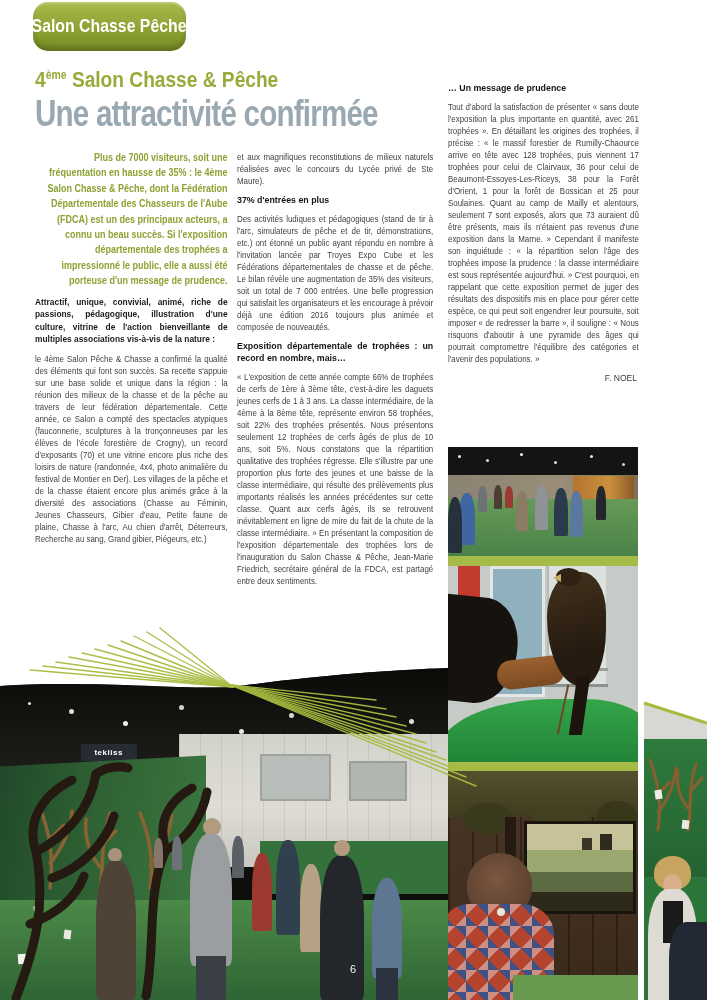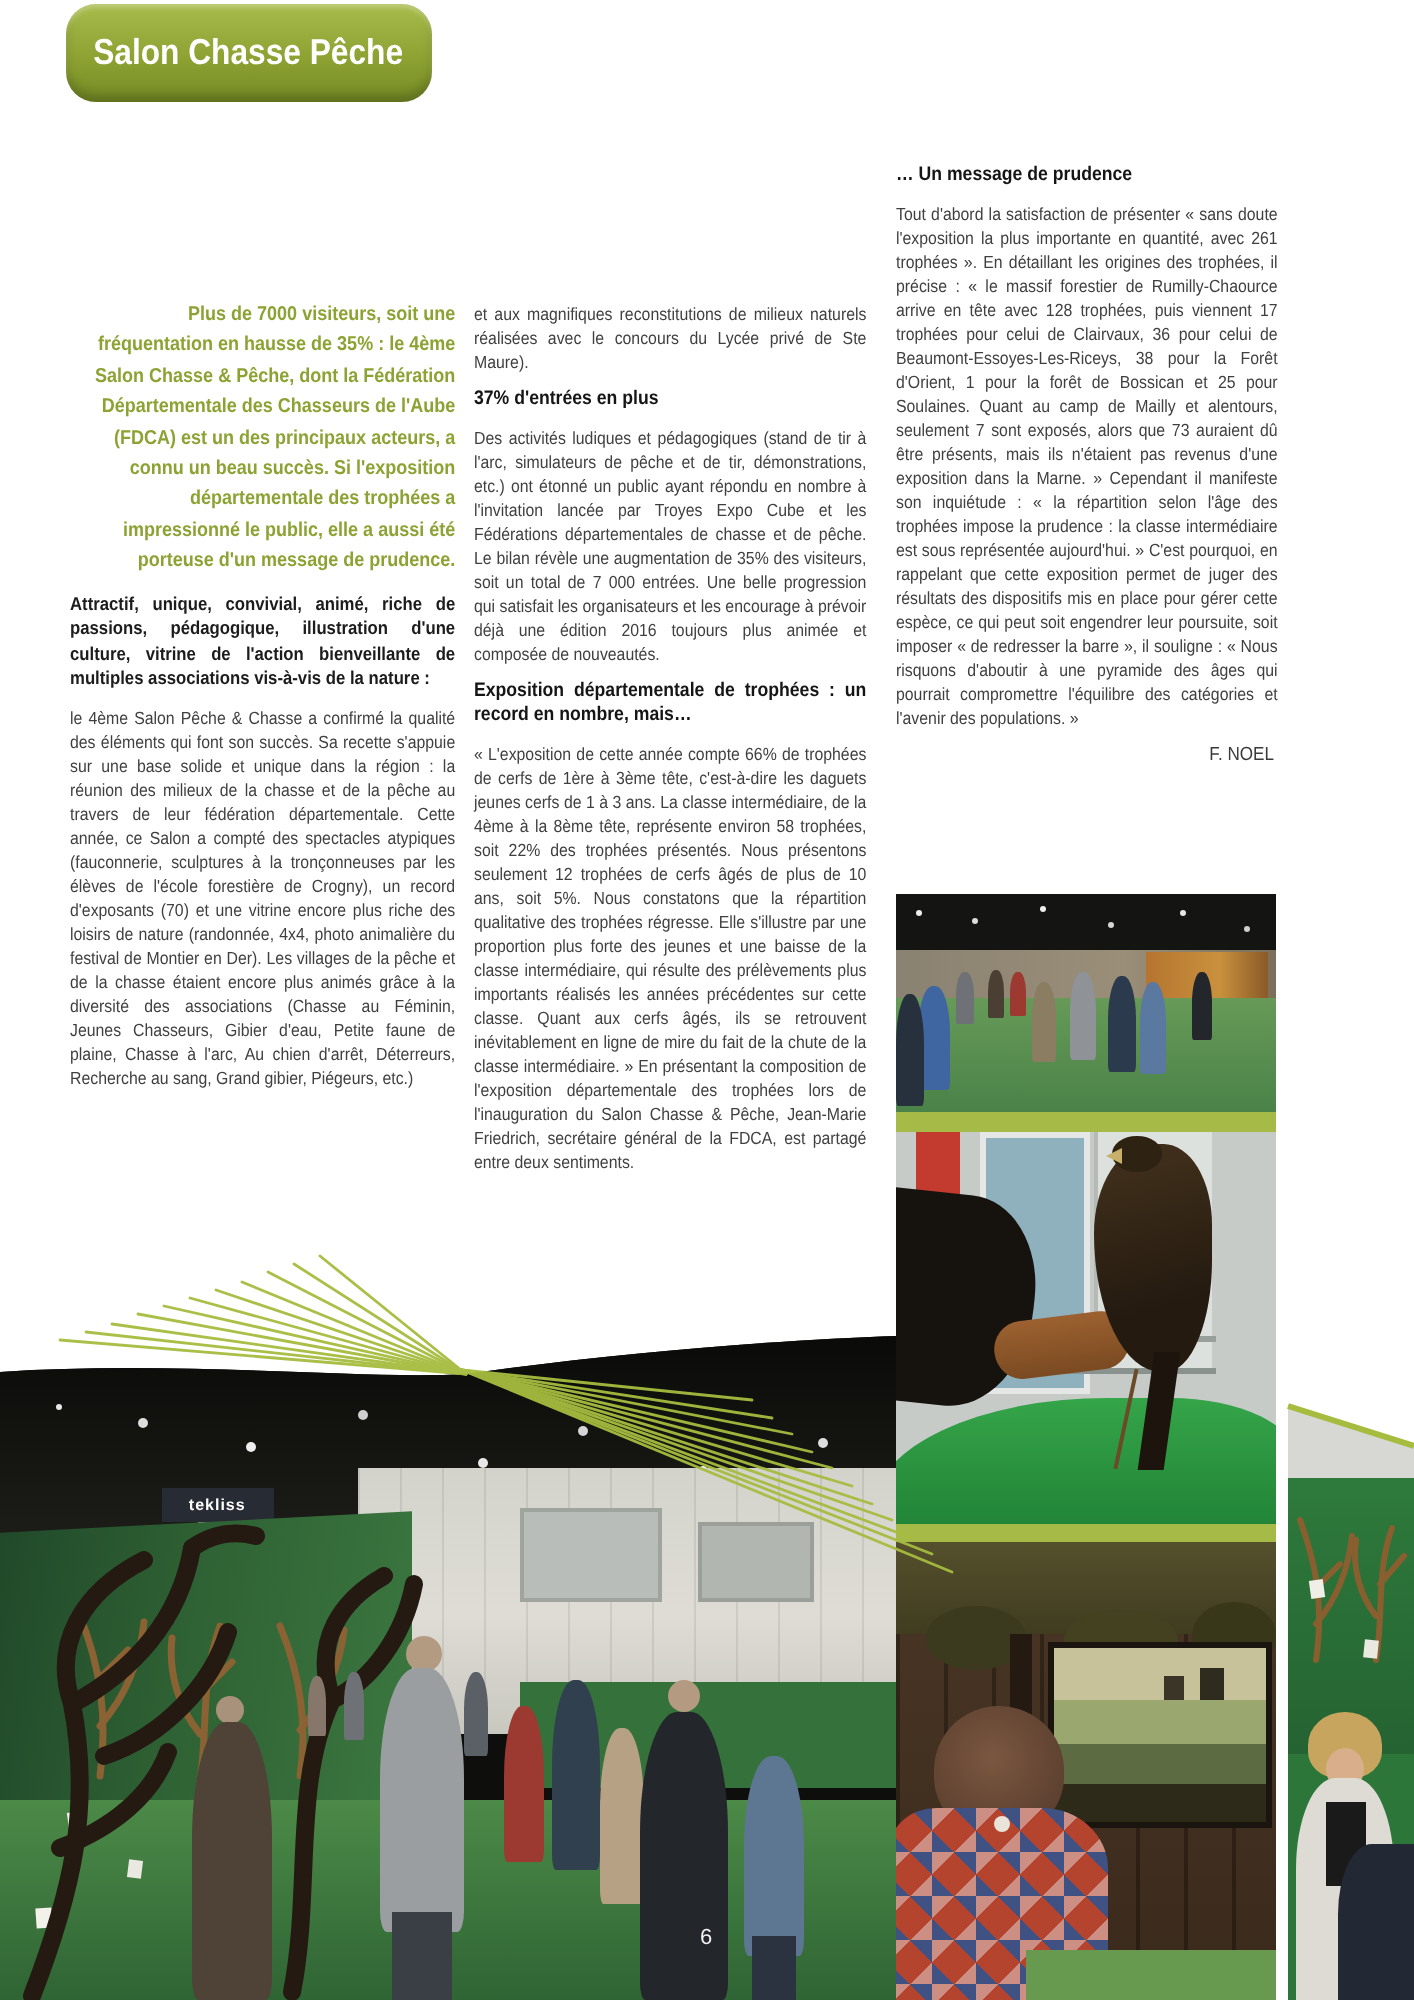--- a/index.html
+++ b/index.html
@@ -1,19 +1,19 @@
 <!DOCTYPE html>
 <html><head>
 <meta charset="utf-8">
 <style>
   html,body{margin:0;padding:0;background:#ffffff;}
   .page{position:relative;width:707px;height:1000px;background:#fff;overflow:hidden;
         font-family:"Liberation Sans",sans-serif;}
   
-  .tab{position:absolute;left:33px;top:2px;width:183px;height:49px;border-radius:15px;
+  .tab{position:absolute;left:33px;top:2px;width:153px;height:49px;border-radius:15px;
        background:linear-gradient(180deg,#a8bb4c 0%,#8da232 55%,#758a24 100%);
        display:flex;align-items:center;justify-content:center;
        box-shadow:inset 0 -4px 5px rgba(0,0,0,.18), inset 0 2px 2px rgba(255,255,255,.25);}
   .tab-label{color:#fff;font-weight:bold;font-size:18px;white-space:nowrap;
        transform:scaleX(.88);letter-spacing:0;}
   
   .hl{position:absolute;left:35px;top:62px;z-index:40;}
   .hl1{color:#97ab3b;font-weight:bold;font-size:22px;line-height:26px;white-space:nowrap;
        transform:scaleX(.87);transform-origin:left top;}
   .hl1 sup{font-size:12px;}
@@ -47,20 +47,24 @@
 </style>
 </head>
 <body>
 
 <div class="page">
 
   <div class="tab">
     <span class="tab-label">Salon Chasse Pêche</span>
   </div>
 
+  <div class="hl">
+    <div class="hl1"><span>4</span><sup>ème</sup><span> Salon Chasse &amp; Pêche</span></div>
+    <div class="hl2">Une attractivité confirmée</div>
+  </div>
 
   <div class="col" style="left:35px;top:150px;width:214px;">
     <p class="intro">Plus de 7000 visiteurs, soit une fréquentation en hausse de 35% : le 4ème Salon Chasse &amp; Pêche, dont la Fédération Départementale des Chasseurs de l'Aube (FDCA) est un des principaux acteurs, a connu un beau succès. Si l'exposition départementale des trophées a impressionné le public, elle a aussi été porteuse d'un message de prudence.</p>
     <p class="lead">Attractif, unique, convivial, animé, riche de passions, pédagogique, illustration d'une culture, vitrine de l'action bienveillante de multiples associations vis-à-vis de la nature :</p>
     <p>le 4ème Salon Pêche &amp; Chasse a confirmé la qualité des éléments qui font son succès. Sa recette s'appuie sur une base solide et unique dans la région : la réunion des milieux de la chasse et de la pêche au travers de leur fédération départementale. Cette année, ce Salon a compté des spectacles atypiques (fauconnerie, sculptures à la tronçonneuses par les élèves de l'école forestière de Crogny), un record d'exposants (70) et une vitrine encore plus riche des loisirs de nature (randonnée, 4x4, photo animalière du festival de Montier en Der). Les villages de la pêche et de la chasse étaient encore plus animés grâce à la diversité des associations (Chasse au Féminin, Jeunes Chasseurs, Gibier d'eau, Petite faune de plaine, Chasse à l'arc, Au chien d'arrêt, Déterreurs, Recherche au sang, Grand gibier, Piégeurs, etc.)</p>
   </div>
 
   <div class="col" style="left:237px;top:151px;width:218px;">
     <p>et aux magnifiques reconstitutions de milieux naturels réalisées avec le concours du Lycée privé de Ste Maure).</p>
     <p class="subhead">37% d'entrées en plus</p>

